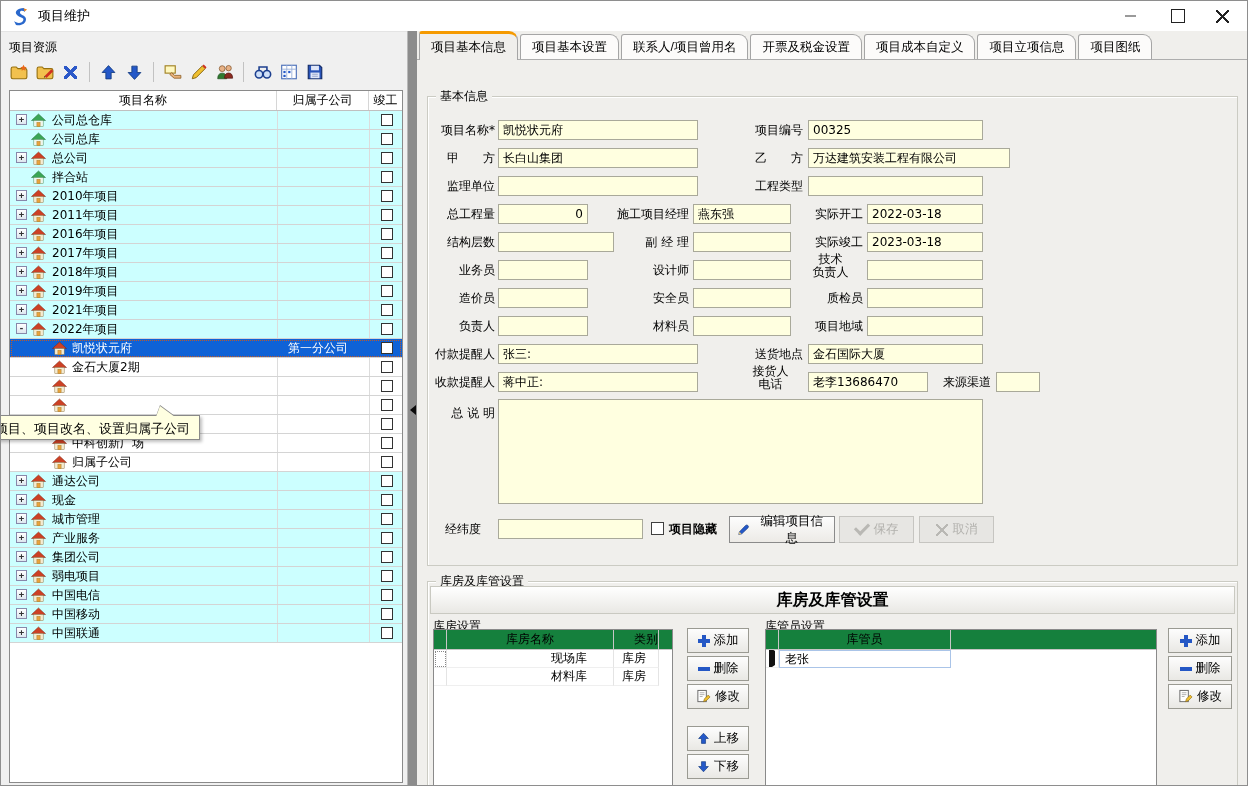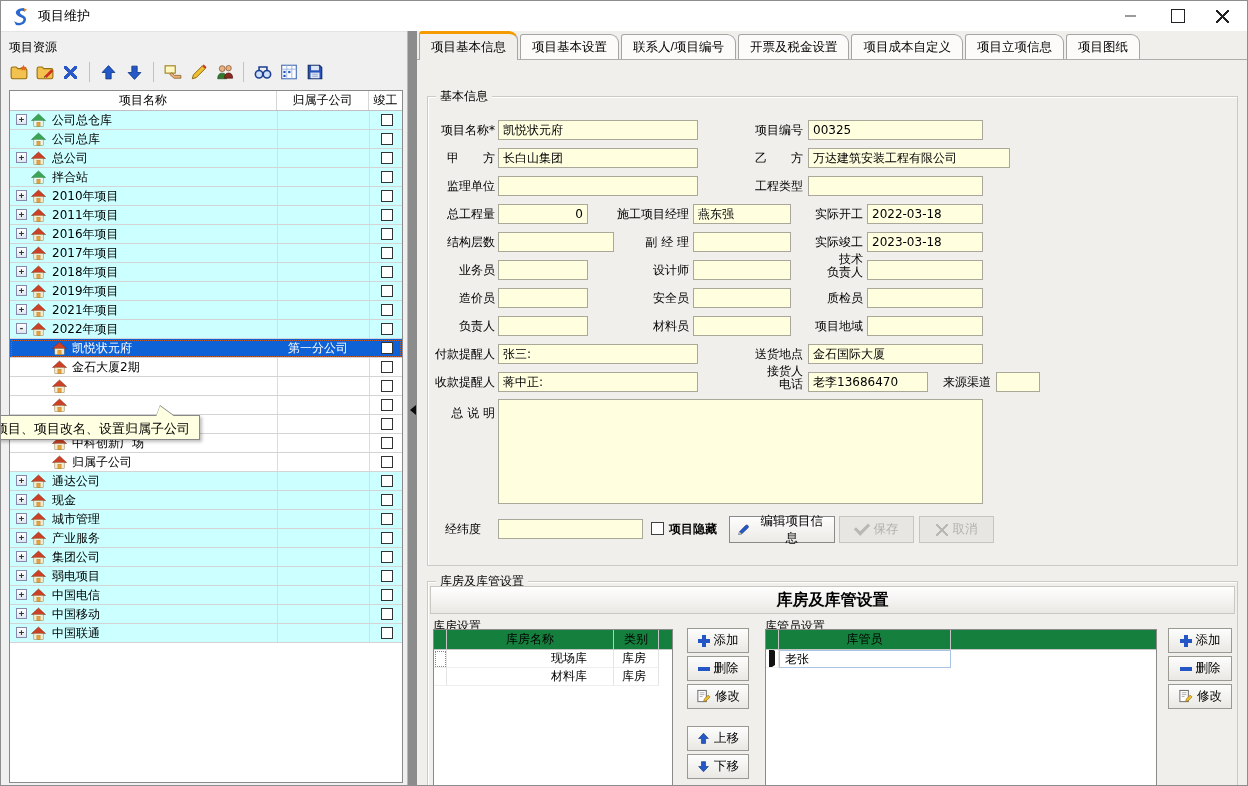--- a/index.html
+++ b/index.html
@@ -62,21 +62,21 @@
   
   .right{position:absolute;left:416px;top:30px;right:0;bottom:0;background:#f0efec}
   .tabs{position:absolute;left:2px;top:0;right:0;height:28px;display:flex;align-items:flex-end;gap:2px;z-index:2}
   .tab{position:relative;height:25px;box-sizing:border-box;padding:0 11px;line-height:23px;background:#fcfbfa;
     border:1px solid #a5a5a5;border-bottom:none;border-radius:3px 9px 0 0;white-space:nowrap;font-size:12.5px}
   .tab[data-active="true"]{height:29px;margin-bottom:-1px;line-height:26px;background:#f0efec;border-top:3px solid #f59a00;z-index:3}
   .page{position:absolute;left:0;top:28px;right:0;bottom:0;background:#f0efec;border-top:1px solid #adadad}
   .groupbox{position:absolute;border:1px solid #cbcbc3;box-shadow:inset 1px 1px 0 #fff;box-sizing:border-box}
   .legend{position:absolute;left:8px;top:-9px;padding:0 4px;background:#f0efec;white-space:nowrap}
   .lbl{position:absolute;height:20px;line-height:20px;text-align:right;white-space:nowrap}
-  .lbl2{line-height:13px;}
+  .lbl2{line-height:13px;text-align:center}
   .inp{position:absolute;height:20px;line-height:18px;box-sizing:border-box;background:#ffffe0;border:1px solid #a9a99a;padding:0 4px;white-space:nowrap;overflow:hidden}
   .num{text-align:right}
   .memo{height:105px;line-height:16px}
   .cb{position:absolute;width:13px;height:13px;box-sizing:border-box;background:#fff;border:1px solid #404040}
   .cblabel{position:absolute;font-weight:bold;line-height:20px}
   .pbtn{position:absolute;height:27px;box-sizing:border-box;display:flex;align-items:center;justify-content:center;gap:5px;
     background:linear-gradient(#fdfdfd,#eceae6);border:1px solid #8a8a8a;font-size:12.5px}
   .pbtn.disabled{background:#e7e6e3;border-color:#c6c5c1;color:#b2b1ad}
   .chk-gray{width:11px;height:6px;border-left:3px solid #b9b8b4;border-bottom:3px solid #b9b8b4;transform:rotate(-45deg);margin-top:-4px}
   .x-gray{width:12px;height:12px;background:
@@ -594,21 +594,21 @@
 
   <div class="splitter">
     <span class="split-chevron"></span>
   </div>
 
   <div class="right">
     <div class="tabs">
 
     <button class="tab" data-active="true"><span>项目基本信息</span></button>
         <button class="tab"><span>项目基本设置</span></button>
-        <button class="tab"><span>联系人/项目编号</span></button>
+        <button class="tab"><span>联系人/项目曾用名</span></button>
         <button class="tab"><span>开票及税金设置</span></button>
         <button class="tab"><span>项目成本自定义</span></button>
         <button class="tab"><span>项目立项信息</span></button>
         <button class="tab"><span>项目图纸</span></button>
       </div>
     <div class="page">
 
       <div class="groupbox" style="left:10px;top:36px;width:811px;height:470px">
         <span class="legend">基本信息</span>
 
@@ -707,21 +707,21 @@
 
       <div class="groupbox" style="left:10px;top:521px;width:811px;height:227px">
         <span class="legend">库房及库管设置</span>
         <div class="banner">库房及库管设置</div>
 
         <span class="sublabel" style="left:5px">库房设置</span>
         <div class="wtable" style="left:5px;width:240px">
           <div class="wt-head">
             <span class="wt-hc marker-col"></span>
             <span class="wt-hc rt-name" style="text-align:center;padding-right:0">库房名称</span>
-            <span class="wt-hc rt-type" style="text-align:center;padding-left:0">类别</span>
+            <span class="wt-hc rt-type" style="text-align:right;padding-left:0">类别</span>
           </div>
           <div class="wt-row">
             <span class="wt-c marker-col focuscell"></span>
             <span class="wt-c rt-name">现场库</span>
             <span class="wt-c rt-type">库房</span>
           </div>
           <div class="wt-row">
             <span class="wt-c marker-col"></span>
             <span class="wt-c rt-name">材料库</span>
             <span class="wt-c rt-type">库房</span>

